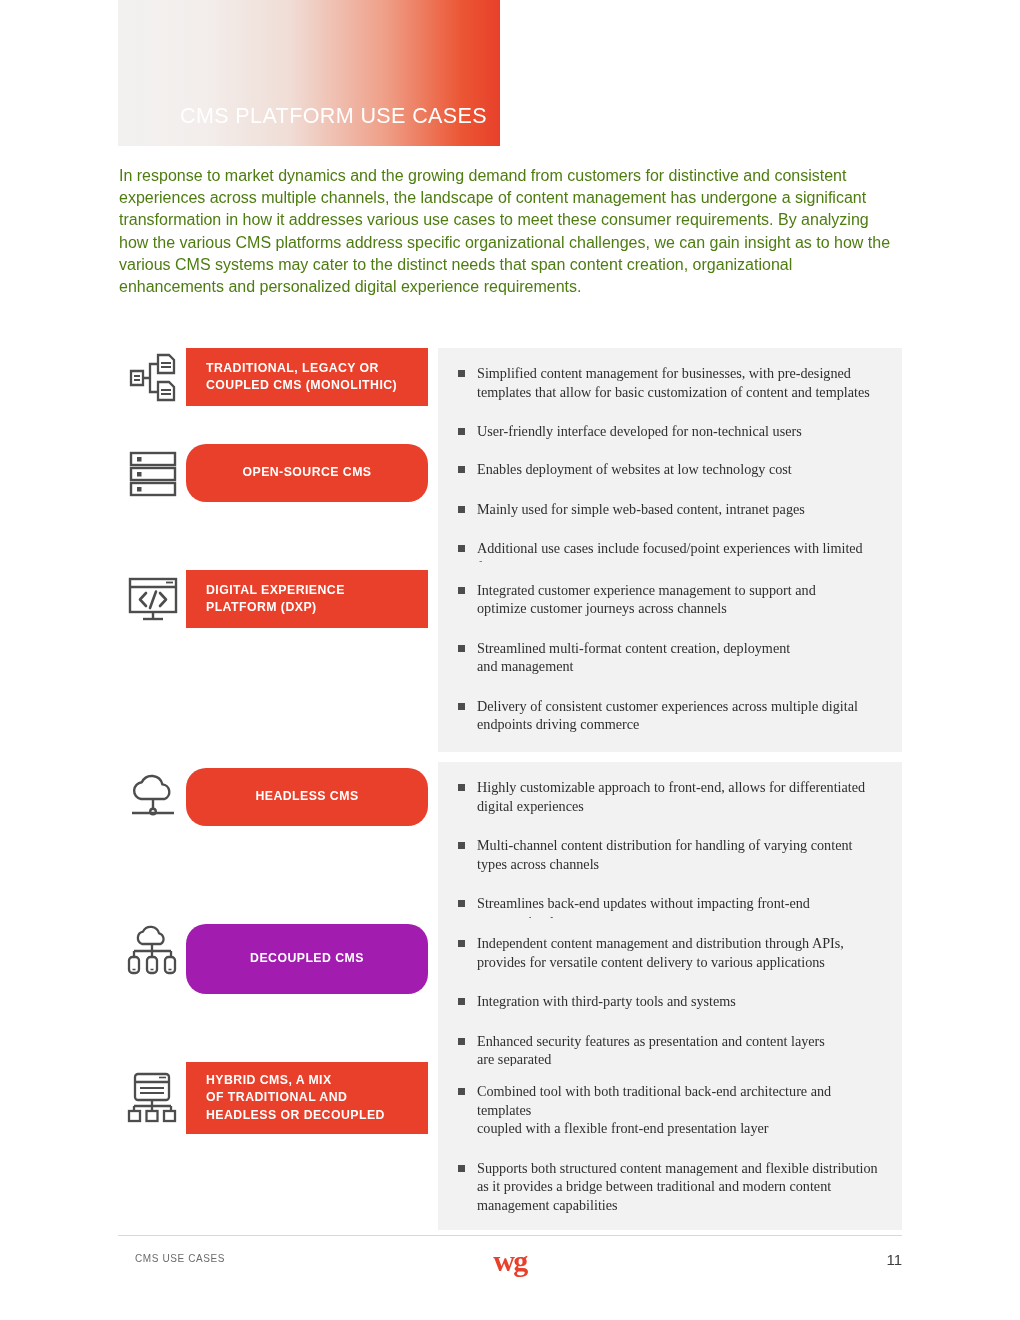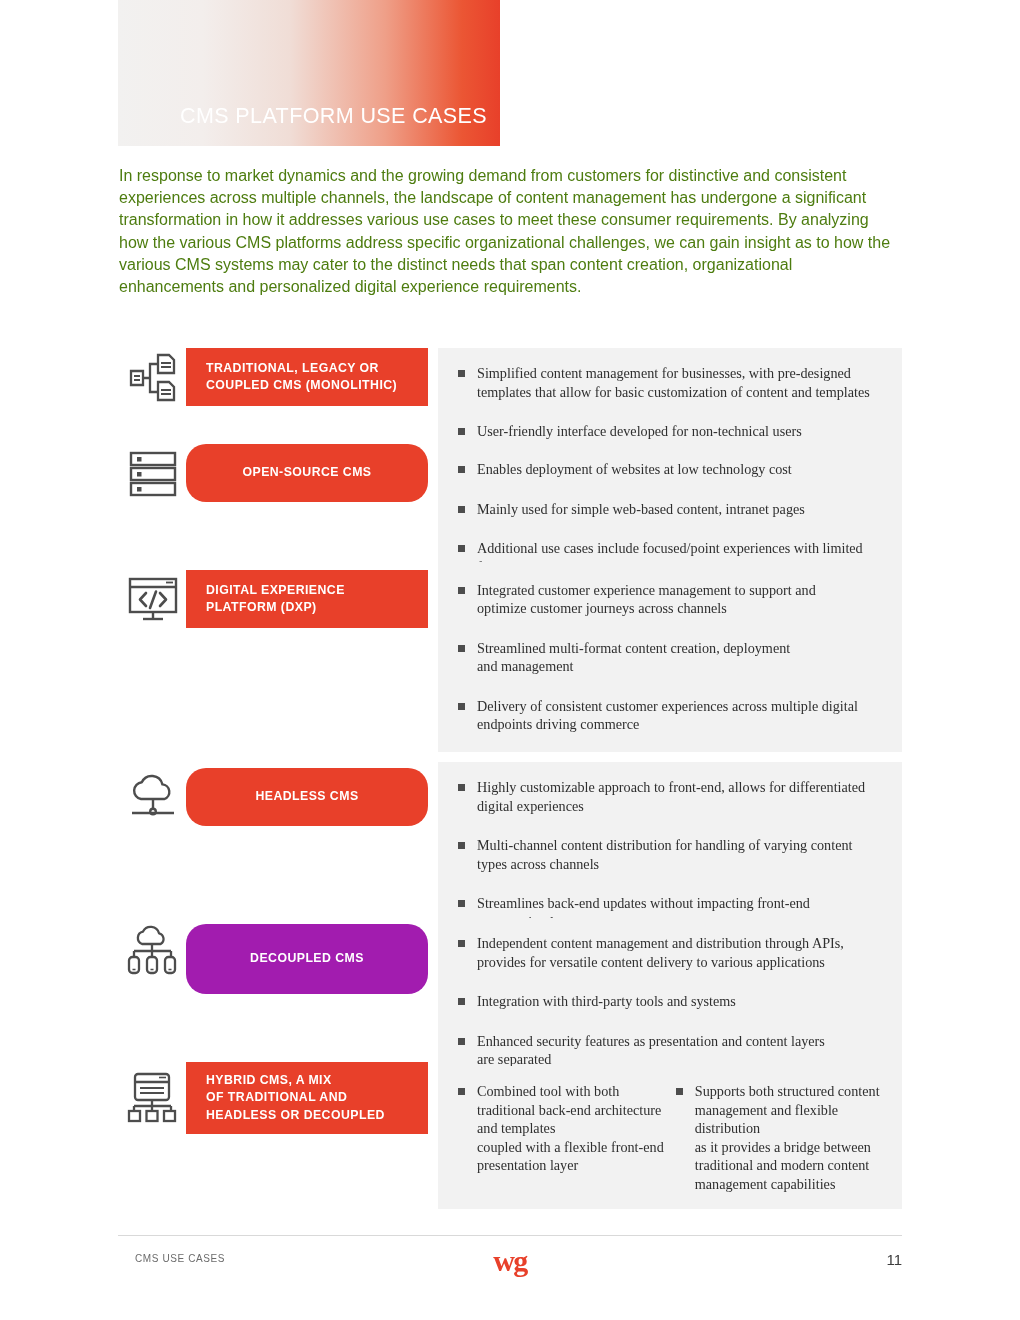--- a/index.html
+++ b/index.html
@@ -352,21 +352,21 @@
       <rect x="4" y="41" width="11" height="10"></rect>
       <rect x="21.5" y="41" width="11" height="10"></rect>
       <rect x="39" y="41" width="11" height="10"></rect>
     </svg>
       </div>
       <div class="label-box" style="top: 714px; height: 72px; background: rgb(232, 64, 42);">
         <span class="label-text">HYBRID CMS, A MIX
 OF TRADITIONAL AND
 HEADLESS OR DECOUPLED</span>
       </div>
-      <div class="bullets-panel" style="top: 718px; min-height: 138px; display: flex; flex-direction: row; justify-content: space-between;">
+      <div class="bullets-panel" style="top: 718px; min-height: 138px; display: flex; flex-direction: column; justify-content: space-between;">
         <div class="bullet">
           <span class="bullet-marker"></span>
           <span class="bullet-text">Combined tool with both traditional back-end architecture and templates
 coupled with a flexible front-end presentation layer</span>
         </div>
         <div class="bullet">
           <span class="bullet-marker"></span>
           <span class="bullet-text">Supports both structured content management and flexible distribution
 as it provides a bridge between traditional and modern content
 management capabilities</span>

